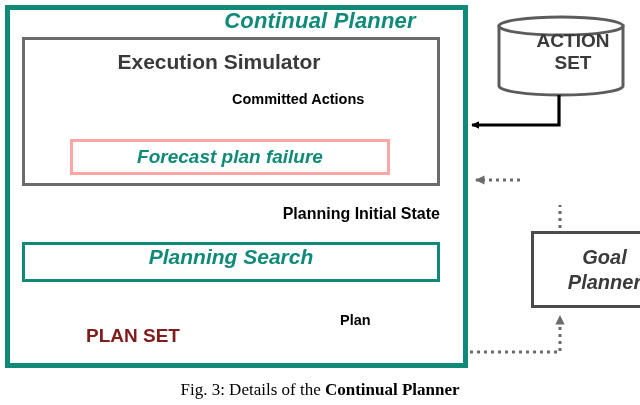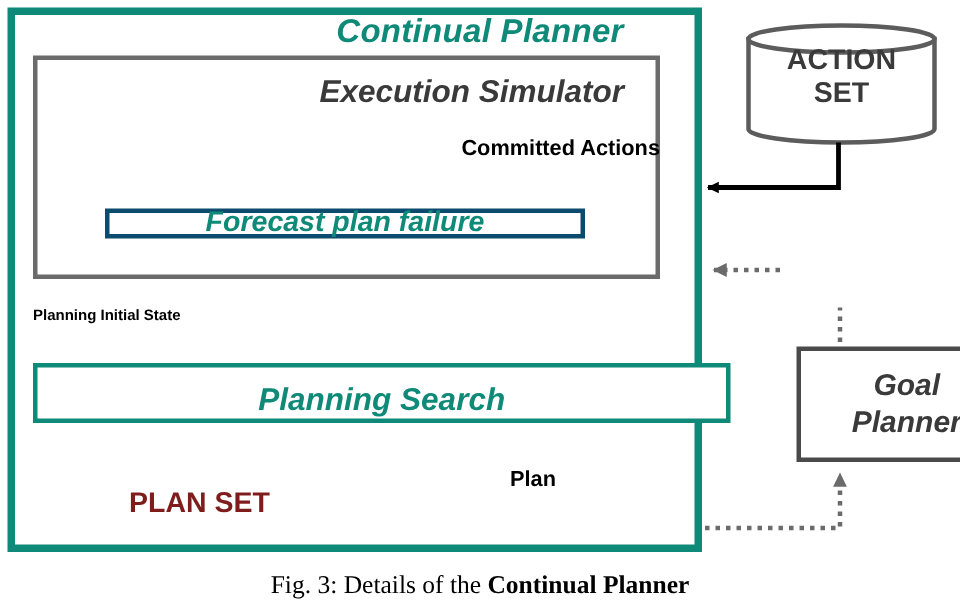--- a/index.html
+++ b/index.html
@@ -23,70 +23,70 @@
     color:#0f8a78;font-size:22px;font-weight:bold;font-style:italic;
     letter-spacing:.2px;
   }
 
   
   #sim-box{
     position:absolute;left:22px;top:37px;width:418px;height:149px;
     border:3px solid #6b6b6b;background:#ffffff;box-sizing:border-box;
   }
   #sim-title{
-    left:22px;width:394px;top:50px;text-align:right;
-    color:#3a3a3a;font-size:21px;font-weight:bold;font-style:italic;
+    left:22px;width:394px;top:50px;text-align:center;
+    color:#3a3a3a;font-size:21px;font-weight:bold;
   }
   #lbl-exec-state{
     left:22px;width:210px;top:91px;text-align:center;
     color:#000;font-size:14.5px;font-weight:bold;
   }
   #lbl-committed{
-    left:232px;width:208px;top:91px;text-align:right;
+    left:232px;width:208px;top:91px;text-align:left;
     color:#000;font-size:14.5px;font-weight:bold;
   }
   #forecast-box{
-    position:absolute;left:70px;top:139px;width:320px;height:20px;
-    border:3px solid #0c4a6e;background:#ffffff;box-sizing:border-box;
+    position:absolute;left:70px;top:139px;width:320px;height:36px;
+    border:3px solid #fca5a5;background:#ffffff;box-sizing:border-box;
     display:flex;align-items:center;justify-content:center;
   }
   #forecast-box span{
     color:#0f8a78;font-size:19px;font-weight:bold;font-style:italic;
   }
 
   
   #lbl-pis{
-    left:22px;width:418px;top:205px;text-align:left;
-    color:#000;font-size:10px;font-weight:bold;
+    left:22px;width:418px;top:205px;text-align:right;
+    color:#000;font-size:16px;font-weight:bold;
   }
 
   
   #search-box{
-    position:absolute;left:22px;top:242px;width:465px;height:40px;
+    position:absolute;left:22px;top:242px;width:418px;height:40px;
     border:3px solid #0f8a78;background:#ffffff;box-sizing:border-box;
-    display:flex;align-items:flex-end;justify-content:center;
+    display:flex;align-items:flex-start;justify-content:center;
   }
   #search-box span{
     color:#0f8a78;font-size:21px;font-weight:bold;font-style:italic;
   }
 
   
   #lbl-plan{
     left:340px;top:312px;color:#000;font-size:14.5px;font-weight:bold;
   }
 
   
   #lbl-planset{
     left:56px;width:154px;top:325px;text-align:center;
     color:#7f1d1d;font-size:19px;font-weight:bold;
   }
 
   
   #lbl-actionset{
-    left:497px;width:128px;top:30px;text-align:center;
+    left:509px;width:128px;top:30px;text-align:center;
     color:#3a3a3a;font-size:19px;font-weight:bold;line-height:22px;
   }
 
   
   #lbl-problem{
     left:524px;top:160px;color:#3a3a3a;font-size:15px;
     font-weight:normal;line-height:20px;text-align:left;
   }
 
   

